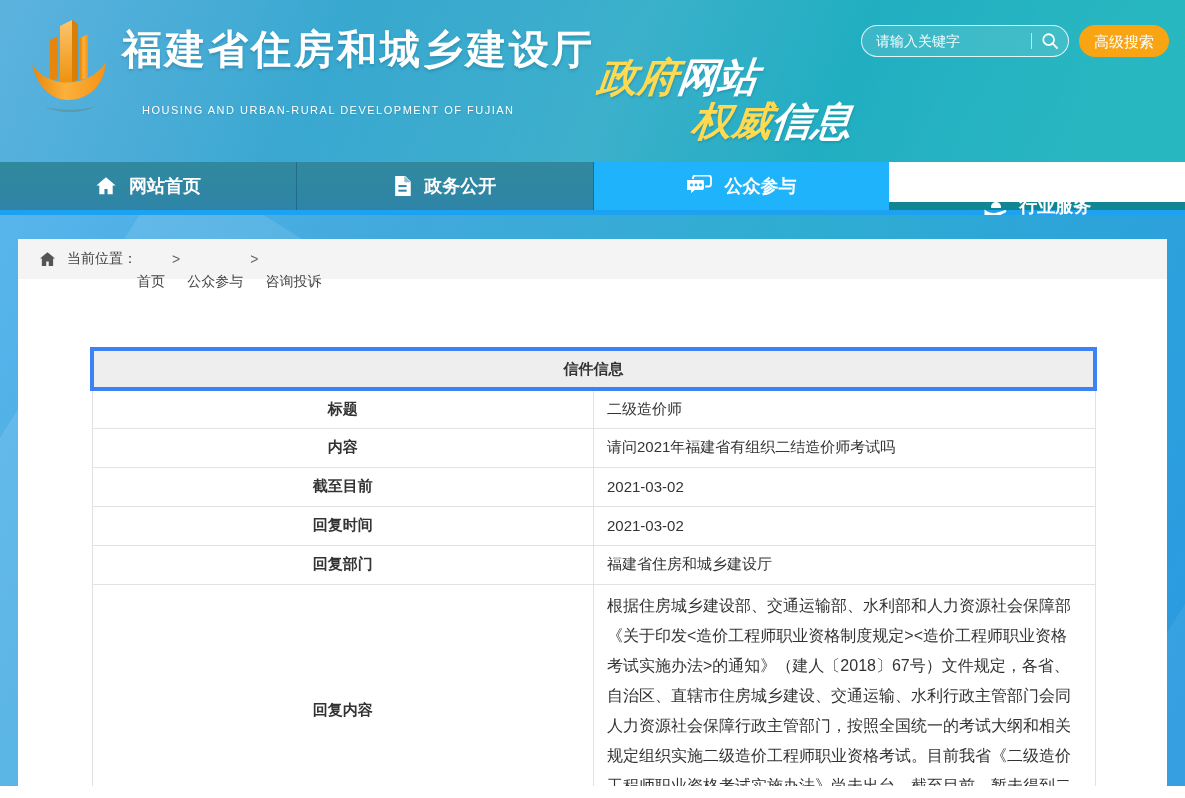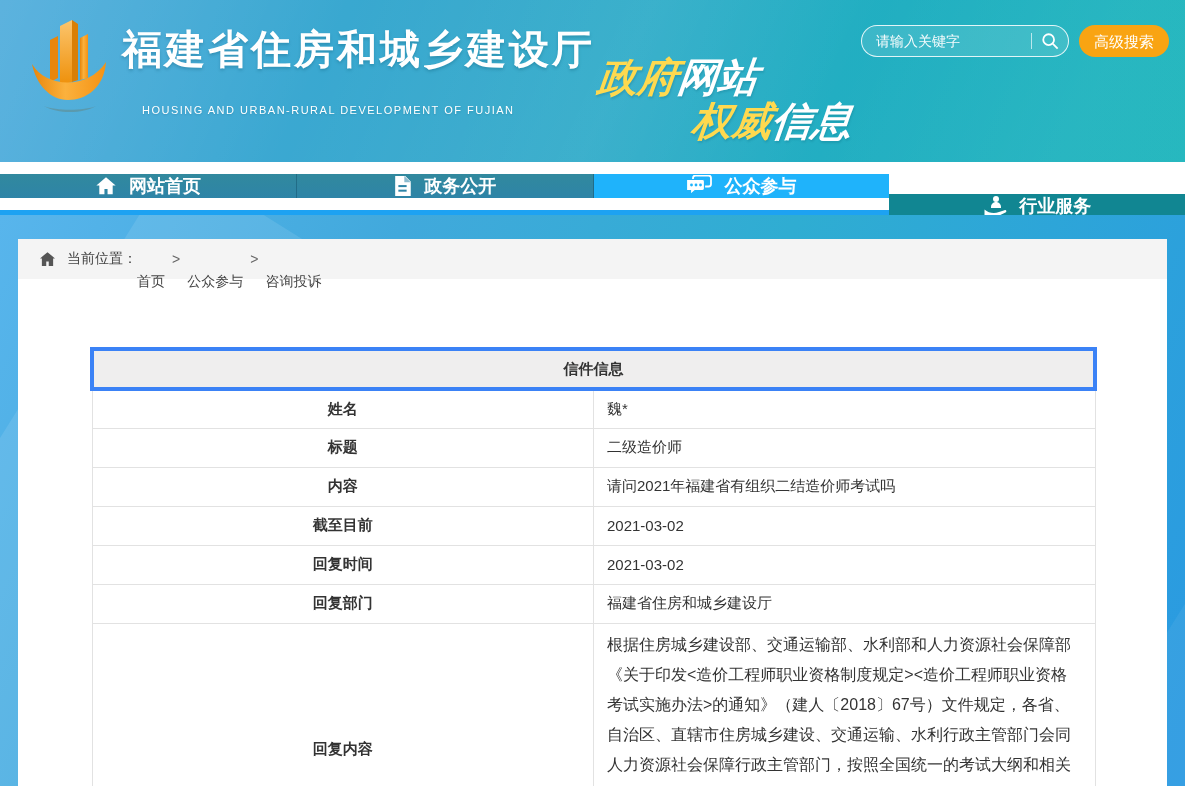--- a/index.html
+++ b/index.html
@@ -48,21 +48,21 @@
   }
   .search-box input::placeholder { color:rgba(255,255,255,.95); }
   .search-divider { width:1px; height:16px; background:rgba(255,255,255,.65); }
   .search-btn-icon { border:none; background:transparent; padding:0 9px; display:flex; align-items:center; cursor:pointer; }
   .adv-btn {
     height:32px; padding:8px 15px; background:#F9A412; color:#fff; border:none;
     border-radius:17px; font-size:15px; cursor:pointer; font-family:inherit; white-space:nowrap;
   }
 
   
-  .main-nav { display:flex; height:48px;align-items:center; }
+  .main-nav { display:flex; height:48px; }
   .nav-item {
     flex:1; display:flex; align-items:center; justify-content:center; gap:12px;
     color:#fff; font-size:18px; font-weight:bold; cursor:pointer;
     background: linear-gradient(180deg,#31899e 0%, #2e84a7 100%);
     border-right:1px solid rgba(8,60,85,.35);
   }
   .nav-item .nav-icon { display:flex; align-items:center; }
   .nav-item.active { background:#1FB3FB; border-right:none; }
   .nav-item.industry { background:#118692; border-right:none;margin-top:40px; }
   .nav-strip { height:5px; background:#1DA2F2; }
@@ -223,24 +223,20 @@
       <span class="sep">&gt;</span>
       <span class="crumb">咨询投诉</span>
     </div>
 
     <table class="letter-table">
       <tbody>
         <tr>
           <th class="t-title" colspan="2">信件信息</th>
         </tr>
         <tr>
-          <th class="label">姓名</th>
-          <td class="value">魏*</td>
-        </tr>
-        <tr>
           <th class="label">标题</th>
           <td class="value">二级造价师</td>
         </tr>
         <tr>
           <th class="label">内容</th>
           <td class="value">请问2021年福建省有组织二结造价师考试吗</td>
         </tr>
         <tr>
           <th class="label">截至目前</th>
           <td class="value">2021-03-02</td>

